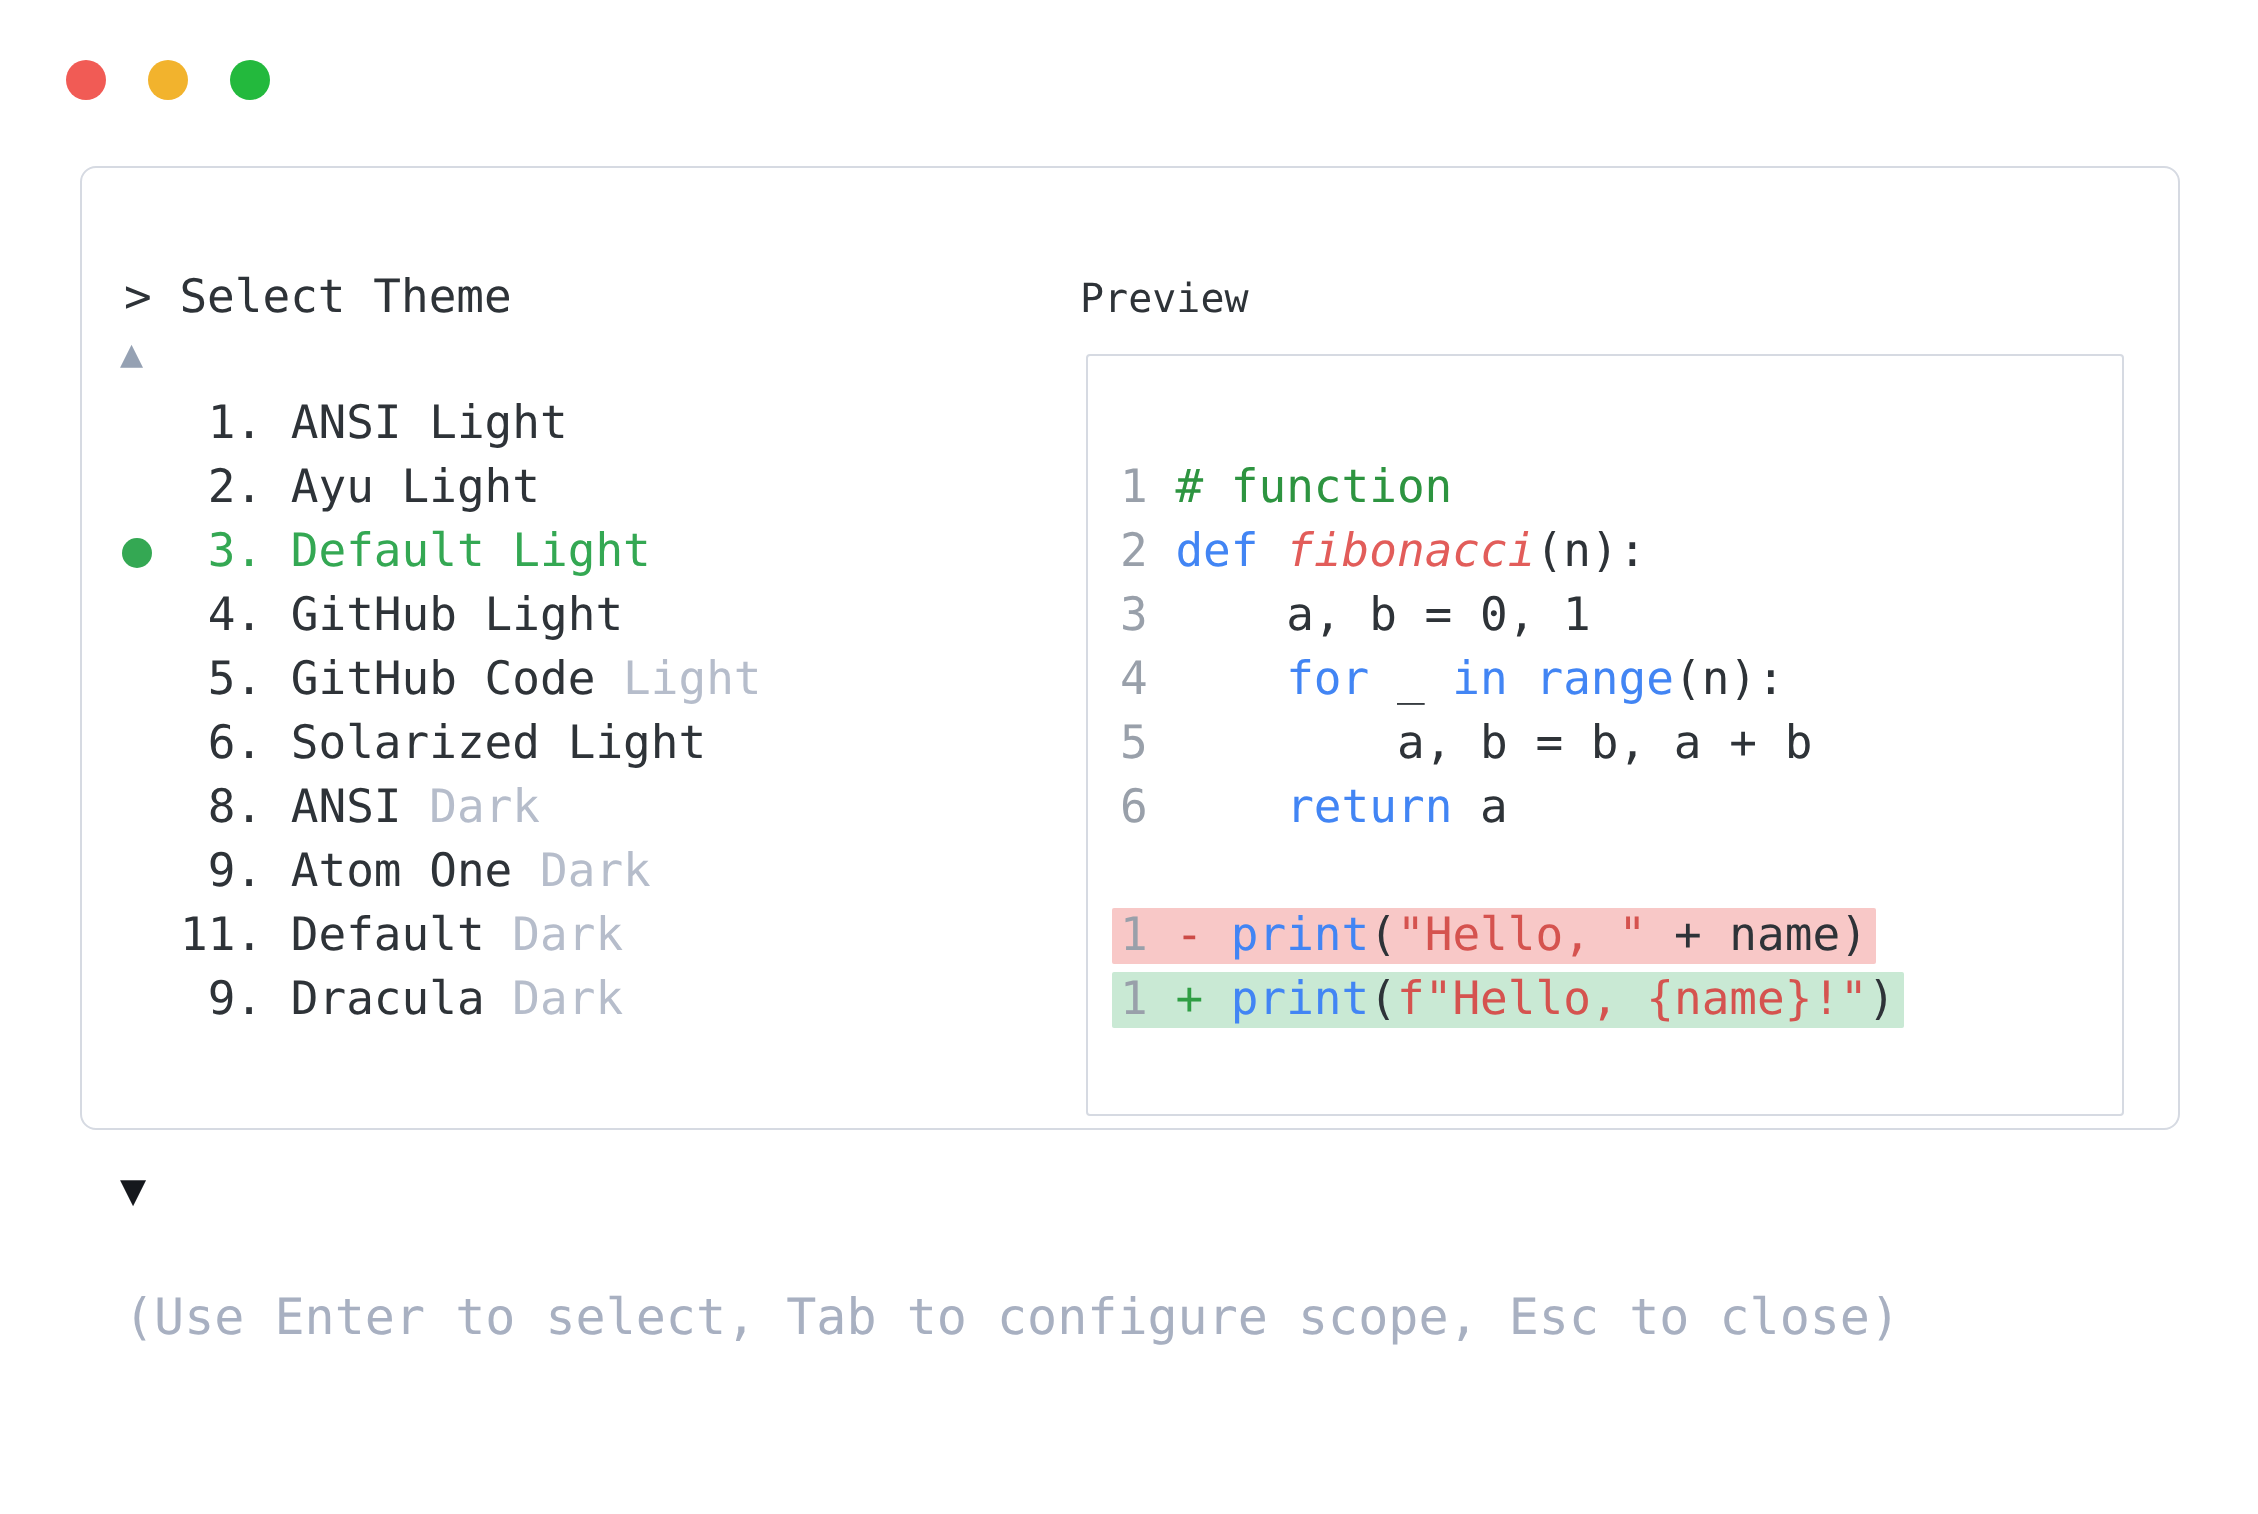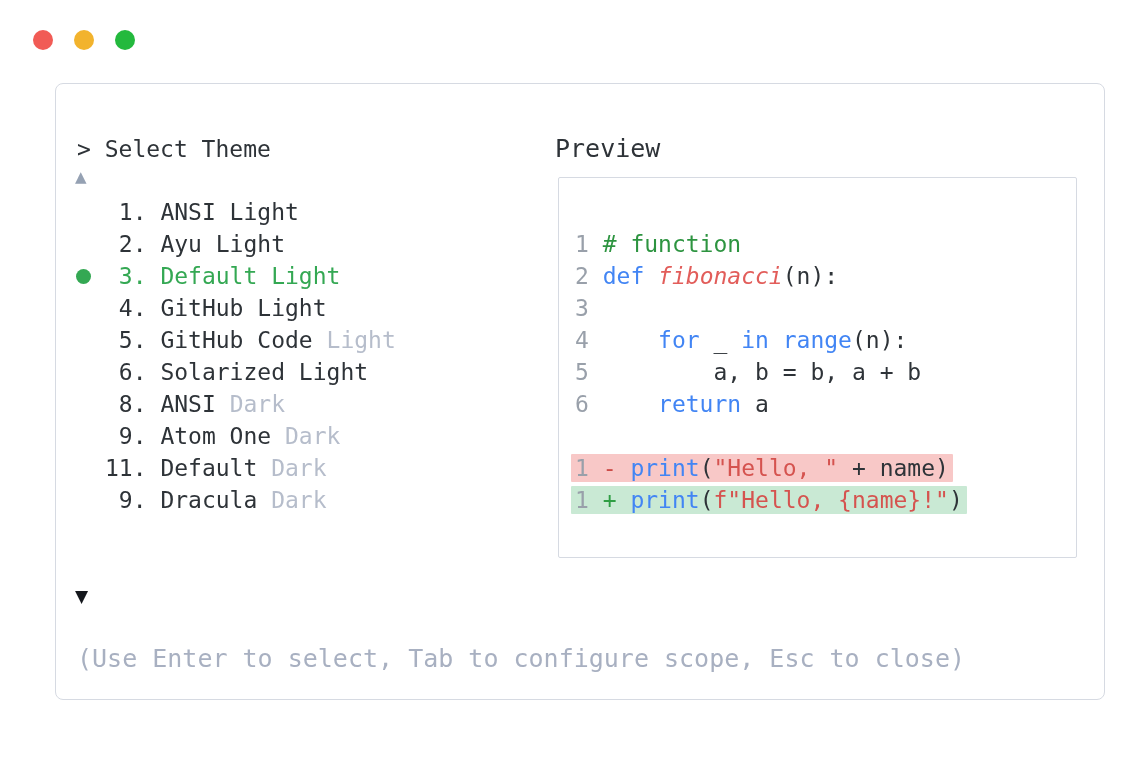--- a/index.html
+++ b/index.html
@@ -5,24 +5,24 @@
   html,body{margin:0;padding:0;background:#ffffff;}
   .canvas{position:relative;width:1129px;height:757px;background:#ffffff;overflow:hidden;
           font-family:"DejaVu Sans Mono","Liberation Mono",monospace;}
   
   .dots{position:absolute;left:33px;top:30px;display:flex;gap:21px;}
   .dot{width:20px;height:20px;border-radius:50%;}
   .dot.red{background:var(--dot_red);}
   .dot.yellow{background:var(--dot_yellow);}
   .dot.green{background:var(--dot_green);}
   
-  .panel{position:absolute;left:40px;top:83px;width:1050px;height:617px;
-         border:1.5px solid var(--border_gray);border-radius:8px;background:#fff;box-sizing:border-box;margin-left:15px;}
+  .panel{position:absolute;left:40px;top:83px;width:1050px;height:482px;
+         border:1.5px solid var(--border_gray);border-radius:8px;background:#fff;box-sizing:border-box;}
   .prompt{position:absolute;left:21px;top:49px;font-size:23px;line-height:32px;color:var(--text_dark);white-space:pre;}
-  .preview-label{position:absolute;left:499px;top:49px;font-size:25px;line-height:32px;color:var(--text_dark);}
+  .preview-label{position:absolute;left:499px;top:49px;font-size:20px;line-height:32px;color:var(--text_dark);}
   .arrow{position:absolute;font-family:"DejaVu Sans",sans-serif;line-height:32px;}
   .arrow.up{left:19px;top:77px;font-size:15px;color:var(--arrow_up_gray);}
   .arrow.down{left:19px;top:496px;font-size:17px;color:var(--arrow_down_dark);}
   
   .theme-list{position:absolute;left:49px;top:112px;font-size:23px;}
   .theme-item{position:relative;height:32px;line-height:32px;white-space:pre;color:var(--text_dark);}
   .theme-item .item-num{display:inline-block;width:3ch;text-align:right;margin-right:1ch;}
   .theme-item .dim{color:var(--dim_gray);}
   .theme-item.selected{color:var(--accent_green);}
   .sel-dot{position:absolute;left:-29px;top:9px;width:15px;height:15px;border-radius:50%;background:var(--accent_green);}
@@ -76,21 +76,21 @@
       </div>
 
     <div class="arrow down">▼</div>
 
     <div class="preview-label">Preview</div>
 
     <div class="preview-pane">
       <div>
           <div class="code-row"><span class="row-content"><span class="ln">1</span><span class="tk-com"># function</span></span></div>
           <div class="code-row"><span class="row-content"><span class="ln">2</span><span class="tk-kw">def</span><span class="tk-plain"> </span><span class="tk-fn">fibonacci</span><span class="tk-plain">(n):</span></span></div>
-          <div class="code-row"><span class="row-content"><span class="ln">3</span></span></div>
+          <div class="code-row"><span class="row-content"><span class="ln">3</span><span class="tk-plain">    a, b = 0, 1</span></span></div>
           <div class="code-row"><span class="row-content"><span class="ln">4</span><span class="tk-plain">    </span><span class="tk-kw">for</span><span class="tk-plain"> _ </span><span class="tk-kw">in</span><span class="tk-plain"> </span><span class="tk-kw">range</span><span class="tk-plain">(n):</span></span></div>
           <div class="code-row"><span class="row-content"><span class="ln">5</span><span class="tk-plain">        a, b = b, a + b</span></span></div>
           <div class="code-row"><span class="row-content"><span class="ln">6</span><span class="tk-plain">    </span><span class="tk-kw">return</span><span class="tk-plain"> a</span></span></div>
           <div class="code-row"><span class="row-content"><span class="ln"></span></span></div>
           <div class="code-row"><span class="row-content removed"><span class="ln">1</span><span class="tk-minus">- </span><span class="tk-kw">print</span><span class="tk-plain">(</span><span class="tk-str">"Hello, "</span><span class="tk-plain"> + name)</span></span></div>
           <div class="code-row"><span class="row-content added"><span class="ln">1</span><span class="tk-plus">+ </span><span class="tk-kw">print</span><span class="tk-plain">(</span><span class="tk-str">f"Hello, {name}!"</span><span class="tk-plain">)</span></span></div>
         </div>
     </div>
 
     <div class="help">(Use Enter to select, Tab to configure scope, Esc to close)</div>

